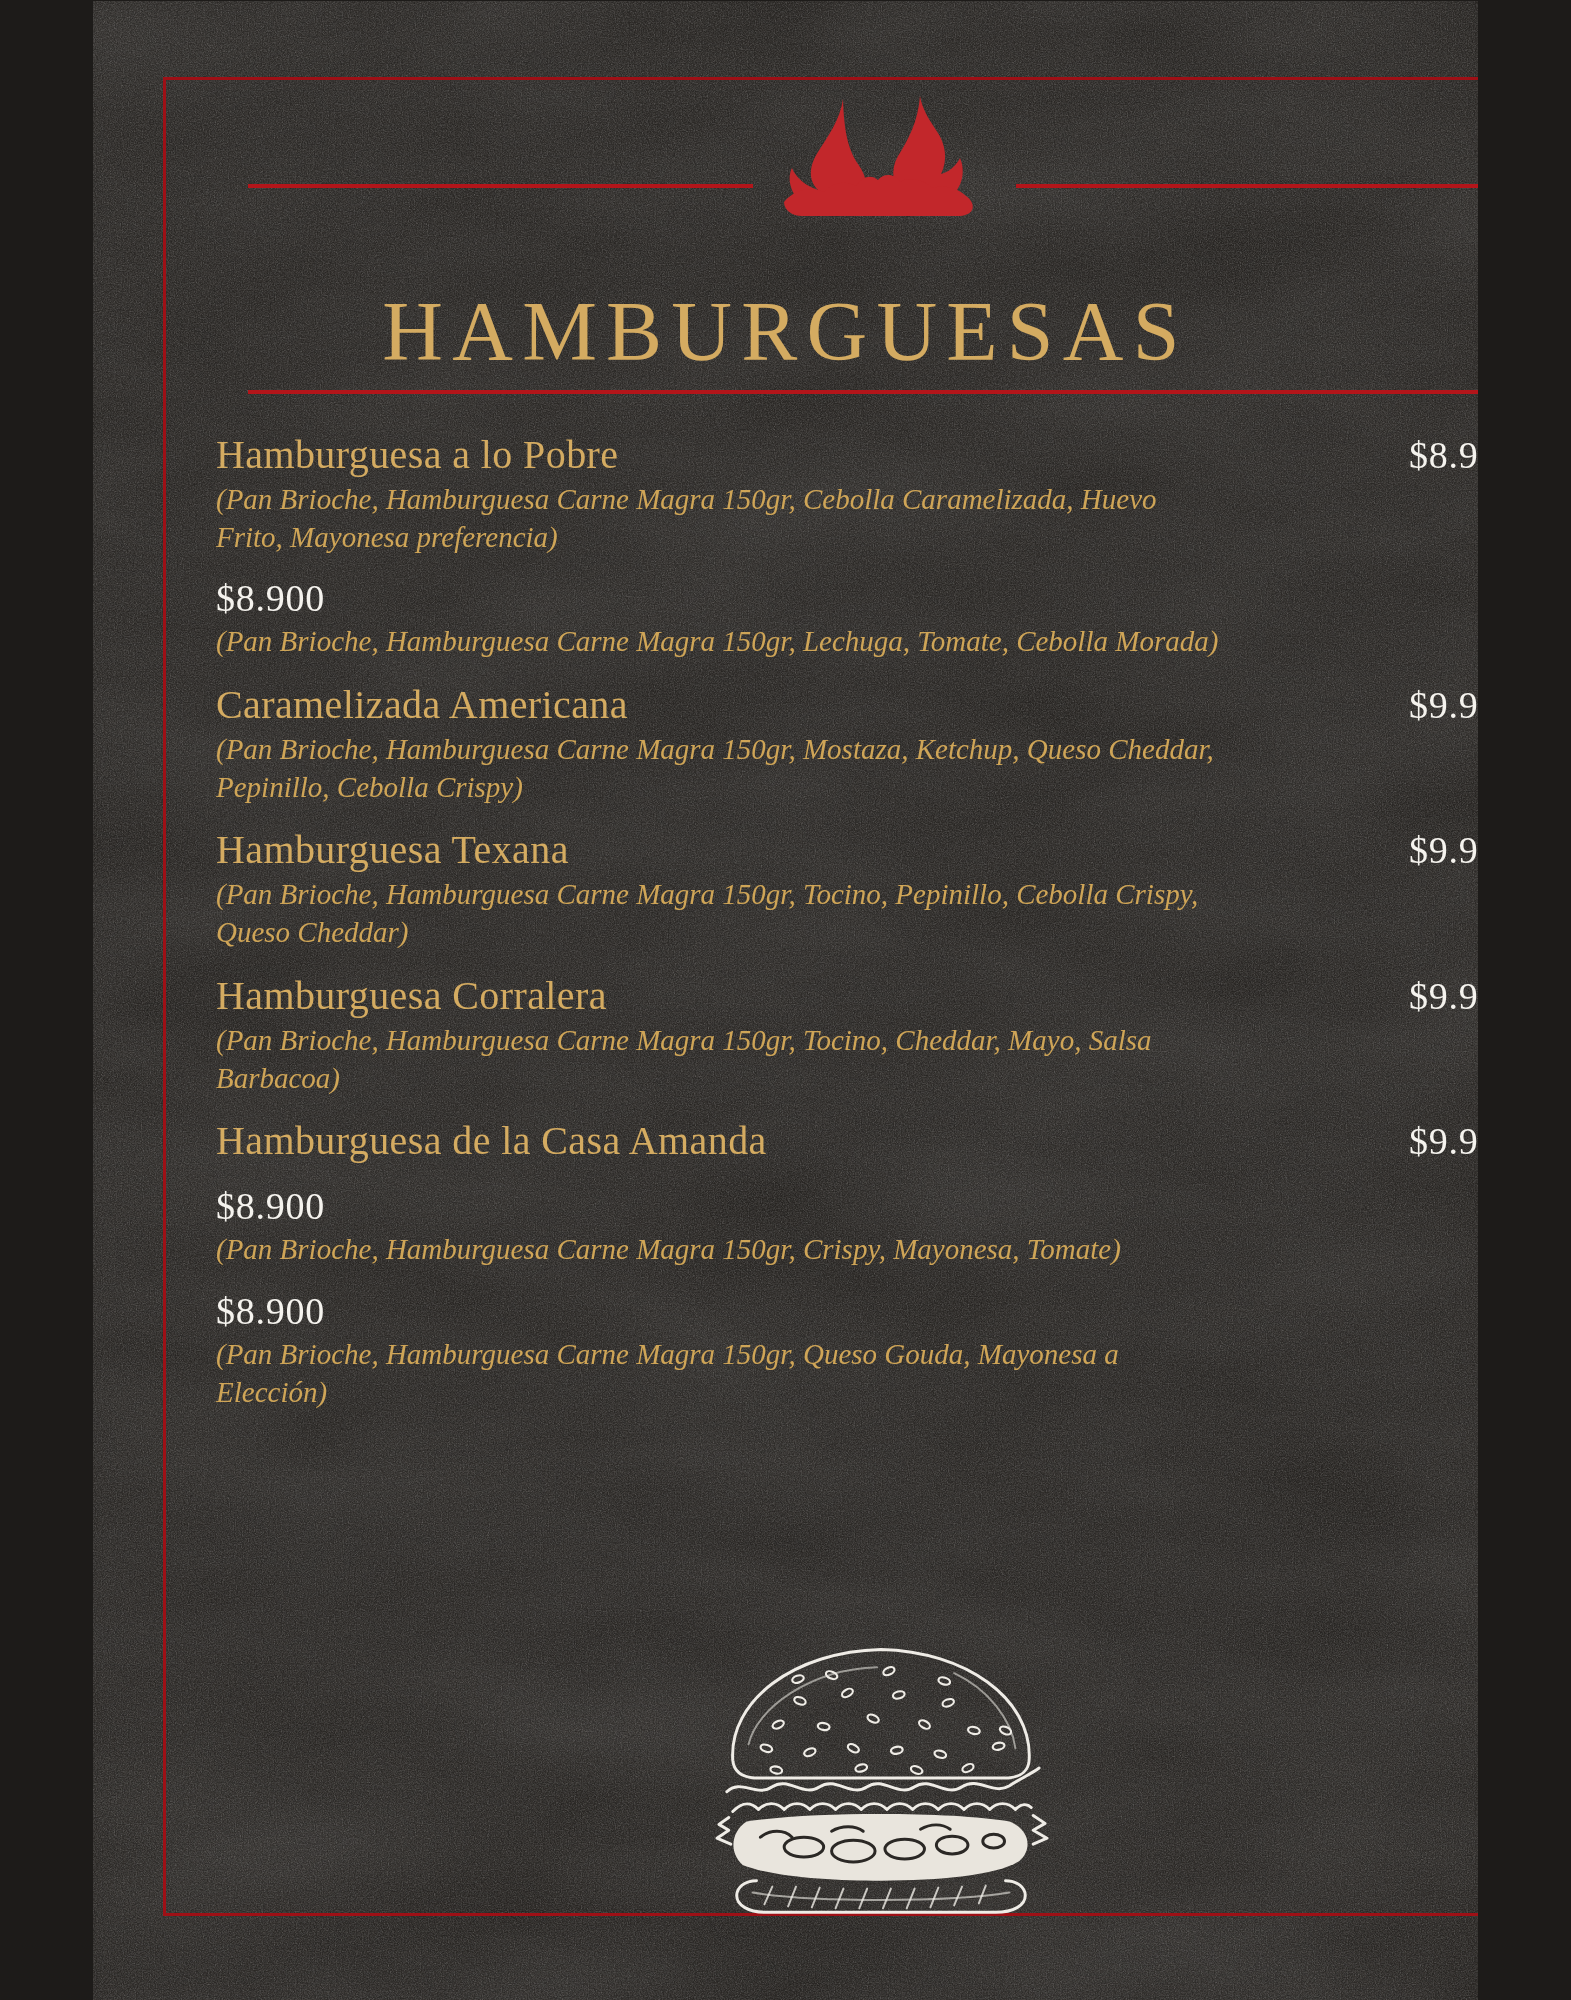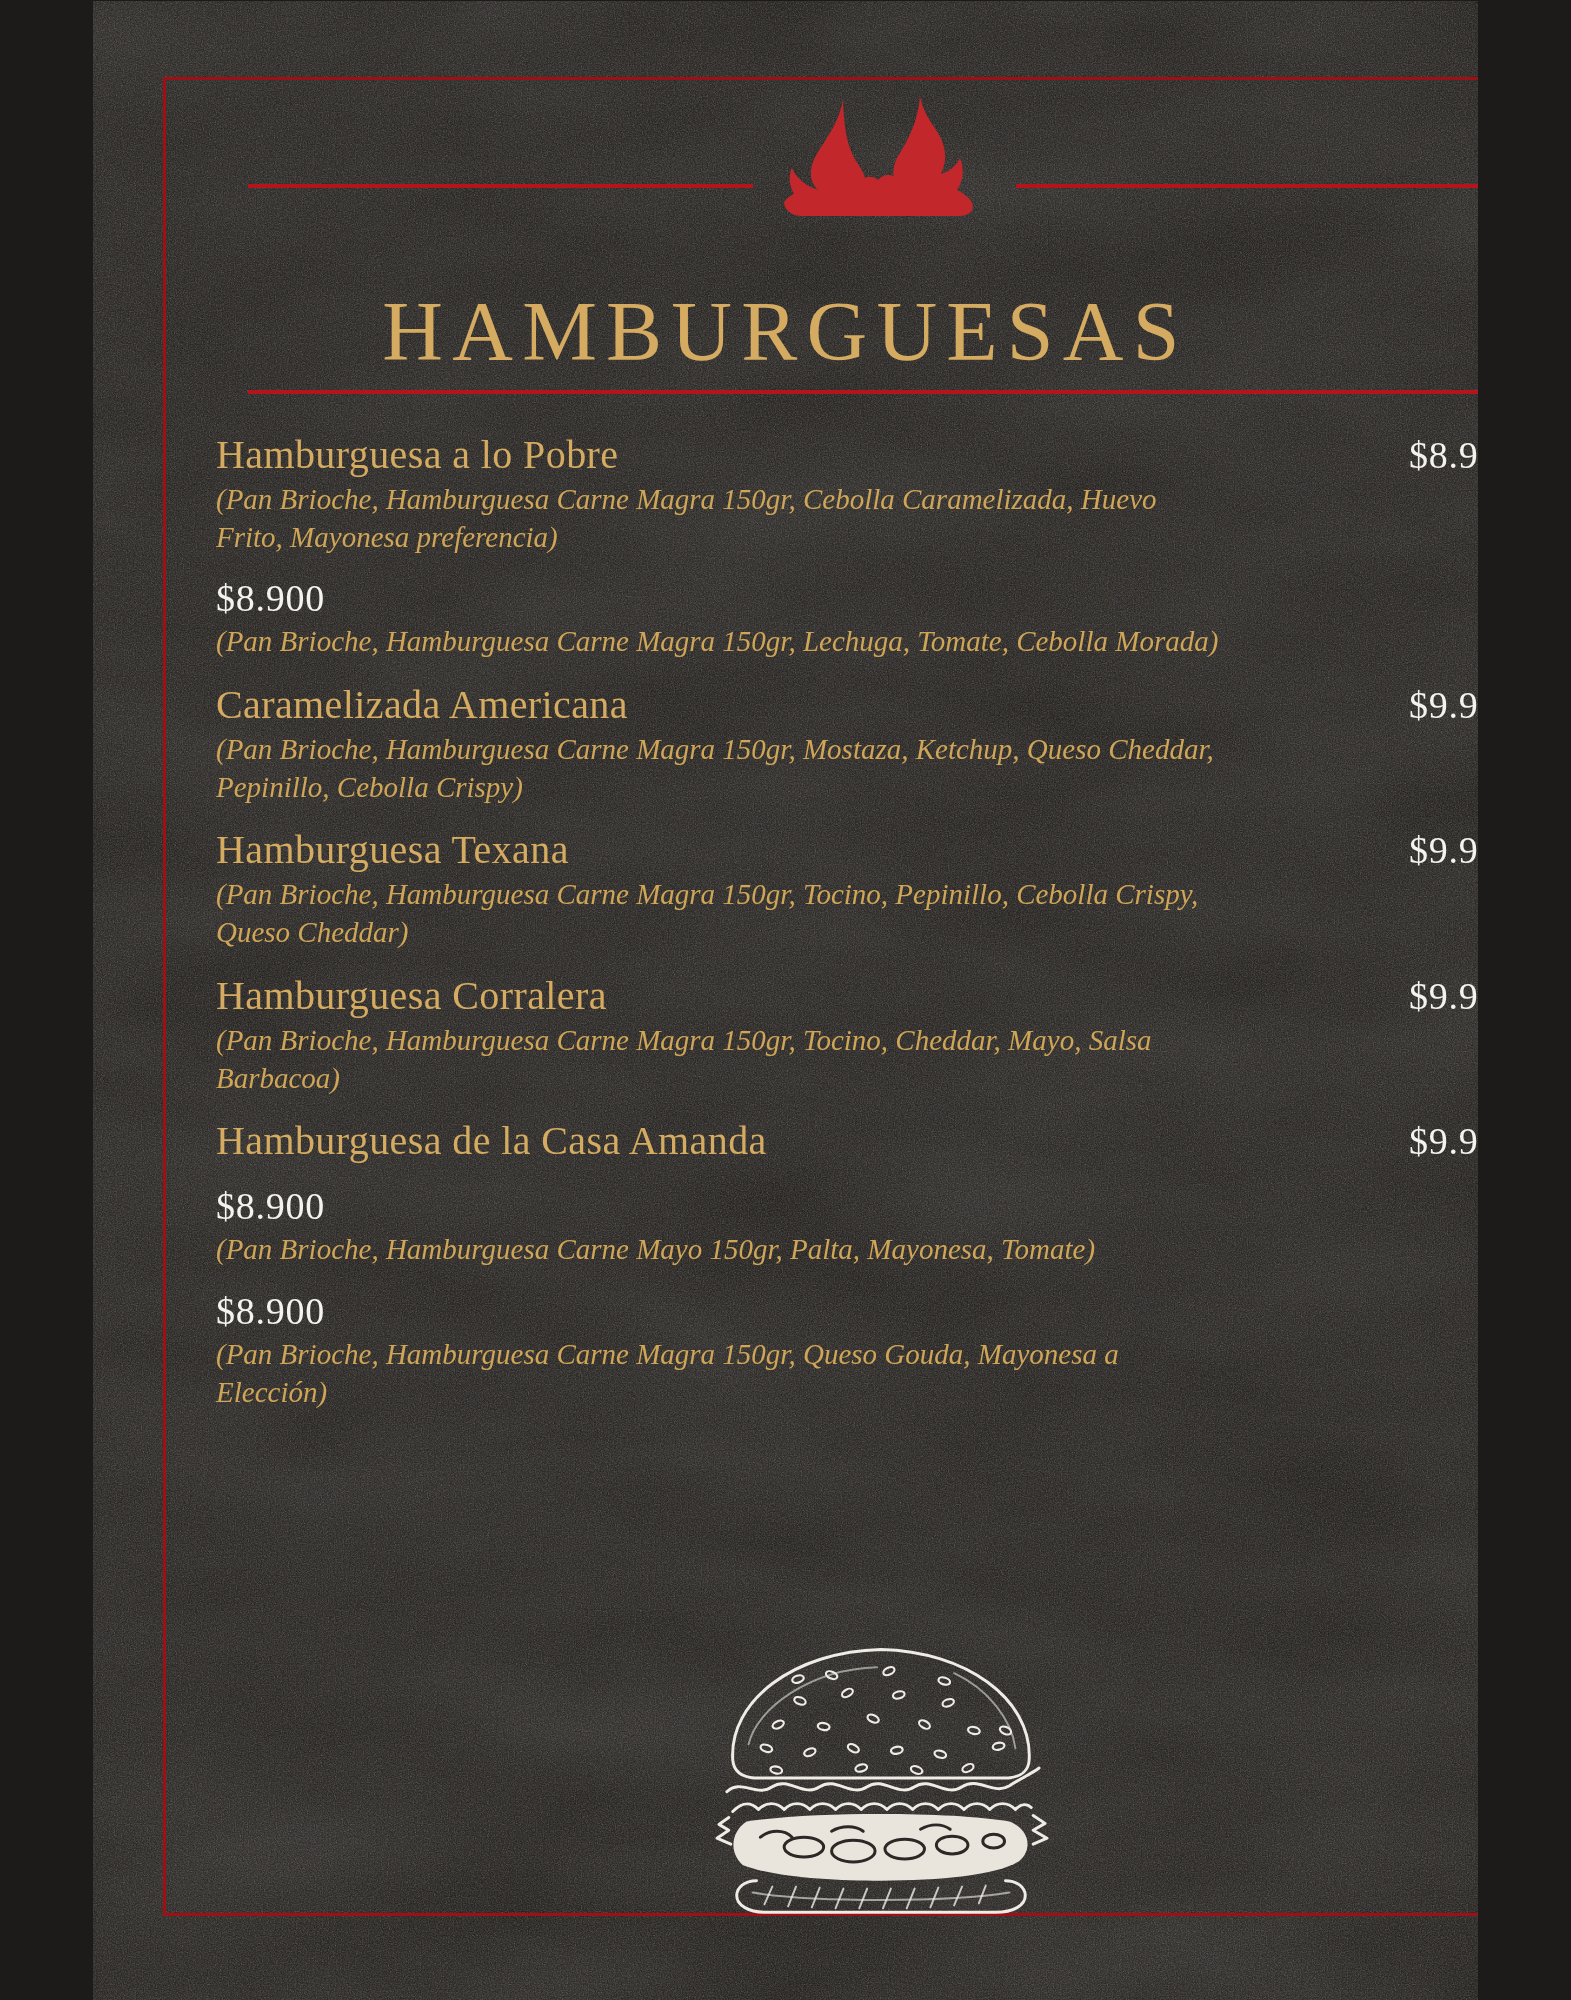--- a/index.html
+++ b/index.html
@@ -175,21 +175,21 @@
     <div class="item-head">
       <span class="item-name">Hamburguesa de la Casa Amanda</span>
       <span class="item-price">$9.900</span>
     </div>
   </div>
 
   <div class="item">
     <div class="item-head">
       <span class="item-price">$8.900</span>
     </div>
-    <div class="item-desc">(Pan Brioche, Hamburguesa Carne Mayo 150gr, Palta, Mayonesa, Tomate)</div>
+    <div class="item-desc">(Pan Brioche, Hamburguesa Carne Magra 150gr, Crispy, Mayonesa, Tomate)</div>
   </div>
 
   <div class="item">
     <div class="item-head">
       <span class="item-price">$8.900</span>
     </div>
     <div class="item-desc">(Pan Brioche, Hamburguesa Carne Magra 150gr, Queso Gouda, Mayonesa a Elección)</div>
   </div>
 </div>
 

